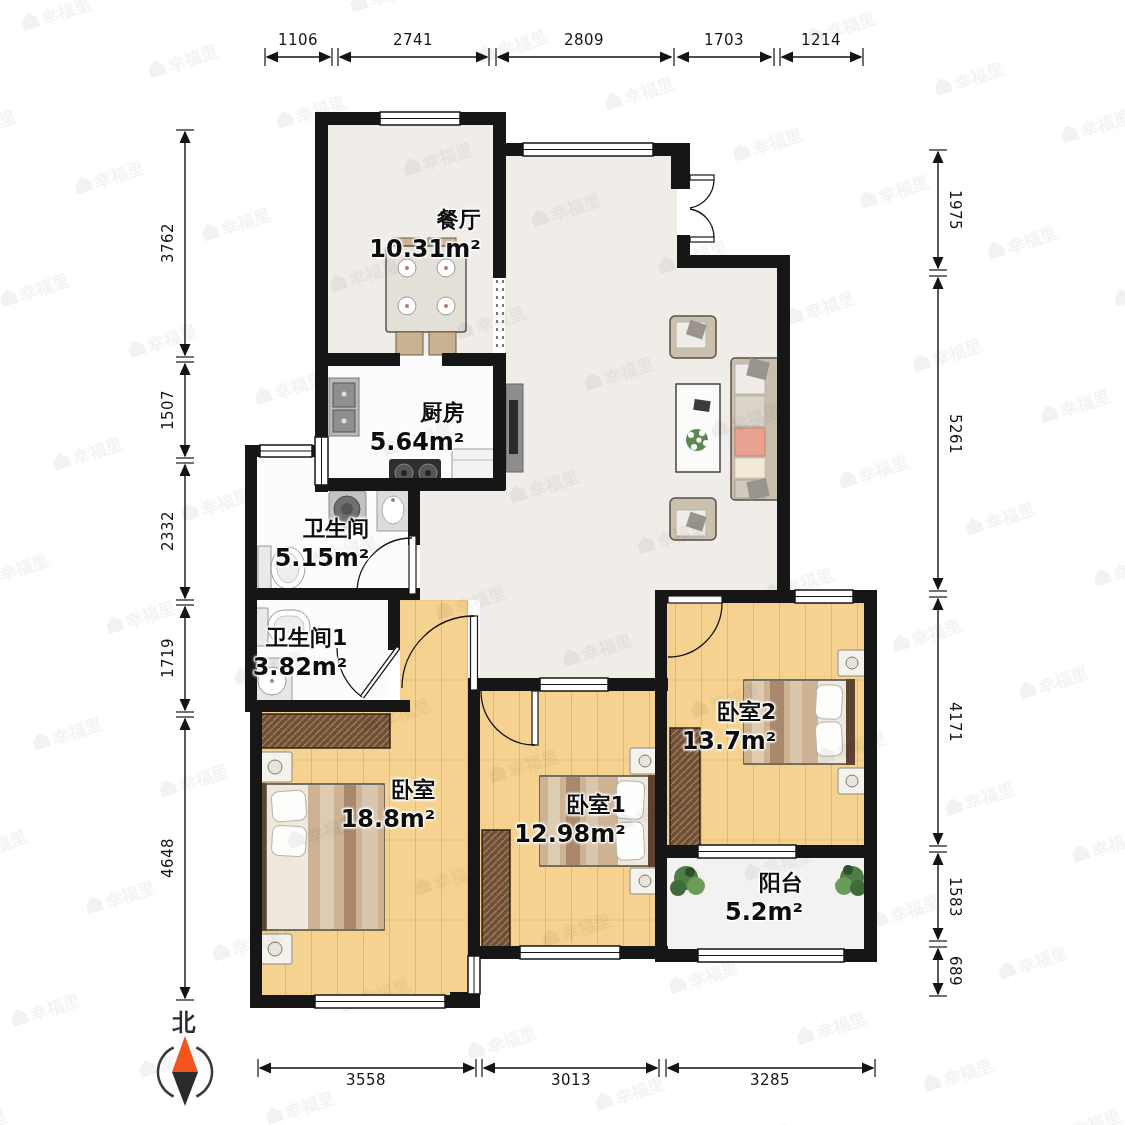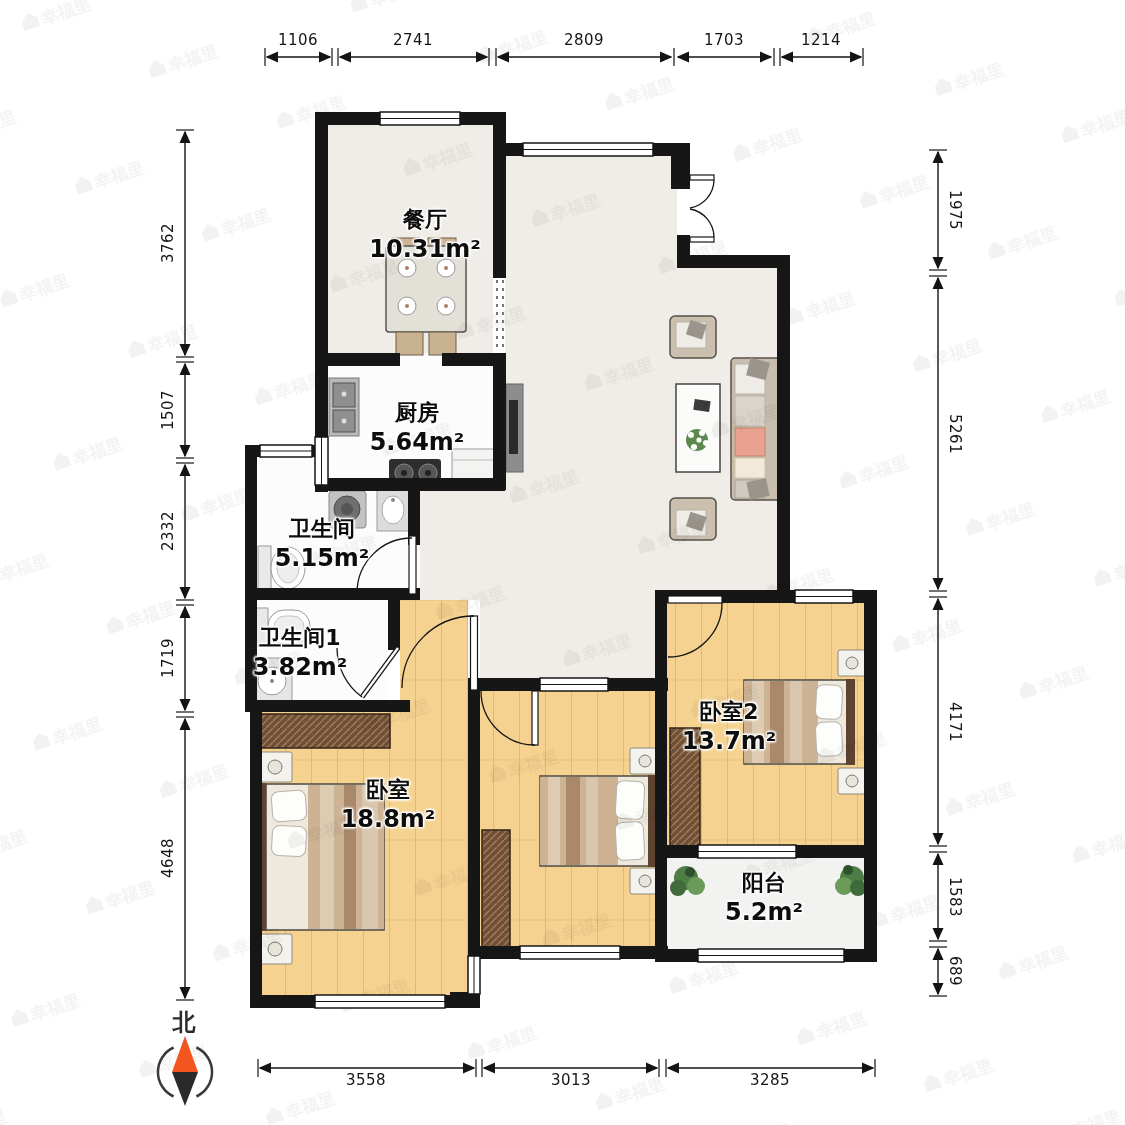--- a/index.html
+++ b/index.html
@@ -1,19 +1,19 @@
 <!DOCTYPE html>
 <html><head>
 <meta charset="utf-8">
 <style>
   html,body{margin:0;padding:0;background:#fff;}
   #canvas{position:relative;width:1125px;height:1125px;background:#ffffff;overflow:hidden;
           font-family:"DejaVu Sans","Liberation Sans",sans-serif;}
   #plan-svg{position:absolute;left:0;top:0;}
-  .plan-label{position:absolute;transform:translate(-50%,-50%);text-align:center;
+  .plan-label{position:absolute;transform:translate(-50%,-50%);text-align:right;
       font-weight:bold;color:#0d0d0d;line-height:1.25;white-space:nowrap;
       text-shadow:0 0 2px #fff,0 0 4px #fff,1px 1px 2px #fff,-1px -1px 2px #fff,1px -1px 2px #fff,-1px 1px 2px #fff;}
   .plan-label .rname{font-size:22px;display:block;}
   .plan-label .rarea{font-size:24px;display:block;}
   .dim{position:absolute;font-size:15px;color:#141414;transform:translate(-50%,-50%);letter-spacing:.5px;}
   .dim.v-left{transform:translate(-50%,-50%) rotate(-90deg);}
   .dim.v-right{transform:translate(-50%,-50%) rotate(90deg);}
   .north-label{position:absolute;transform:translate(-50%,-50%);font-size:23px;font-weight:bold;color:#2b2b2b;}
 </style>
 </head>
@@ -439,20 +439,24 @@
   <span class="rarea">5.15m²</span>
 </div>
 <div class="plan-label" style="left:300px;top:653px">
   <span class="rname">卫生间1</span>
   <span class="rarea">3.82m²</span>
 </div>
 <div class="plan-label" style="left:388px;top:805px">
   <span class="rname">卧室</span>
   <span class="rarea">18.8m²</span>
 </div>
+<div class="plan-label" style="left:570px;top:820px">
+  <span class="rname">卧室1</span>
+  <span class="rarea">12.98m²</span>
+</div>
 <div class="plan-label" style="left:729px;top:727px">
   <span class="rname">卧室2</span>
   <span class="rarea">13.7m²</span>
 </div>
 <div class="plan-label" style="left:764px;top:898px">
   <span class="rname">阳台</span>
   <span class="rarea">5.2m²</span>
 </div>
 
 <div class="dim" style="left:298px;top:40px">1106</div>

